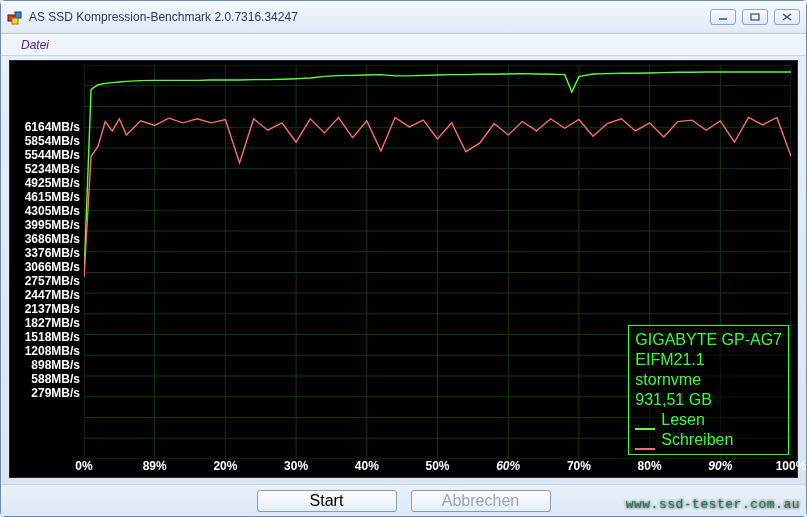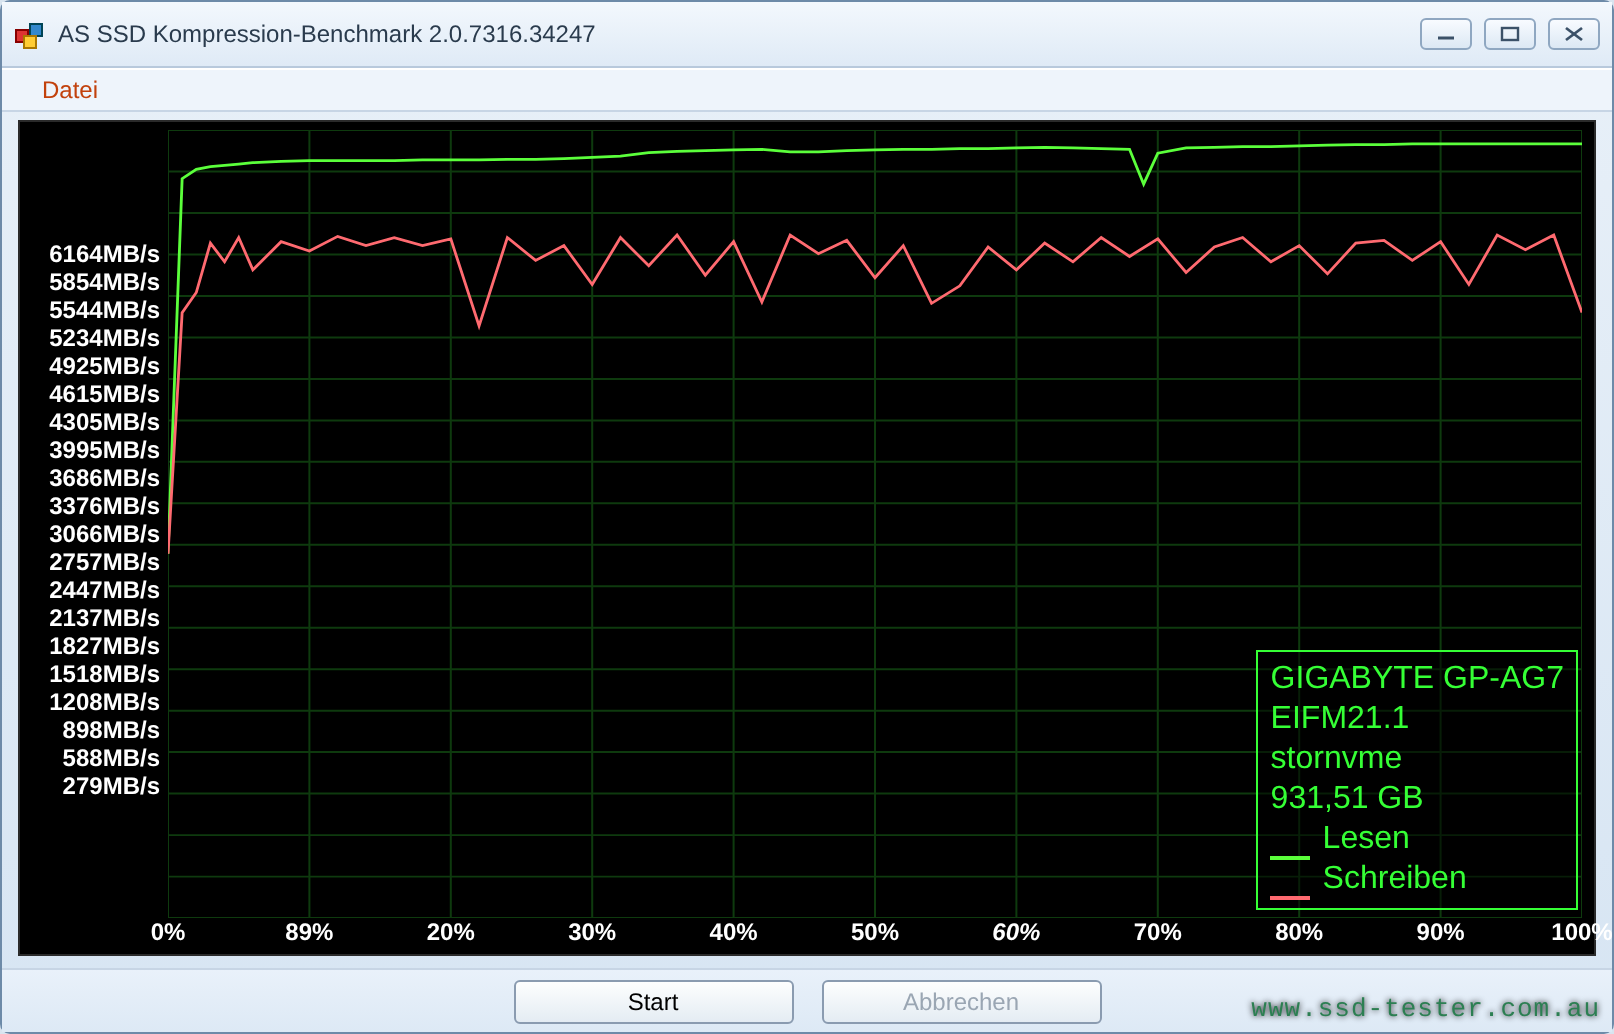--- a/index.html
+++ b/index.html
@@ -47,22 +47,23 @@
   .menubar {
     height: 22px;
     background: #eef4fb;
     border-top: 1px solid #fff;
     border-bottom: 1px solid #c7d5e5;
     display: flex; align-items: center;
     padding: 0 10px;
   }
   .menubar .menu-item {
     padding: 2px 10px;
-    color: #c2410c;
+    color: #4c1d95;
     cursor: pointer;
+    font-style: italic;
   }
   .content {
     flex: 1;
     padding: 4px 8px 6px 8px;
     display: flex;
     flex-direction: column;
   }
   .chart-area {
     flex: 1;
     background: #000;
@@ -108,21 +109,21 @@
     gap: 14px;
     background: linear-gradient(#e9f1fa,#dde9f5);
     border-top: 1px solid #c7d5e5;
     position: relative;
   }
   .btn {
     width: 140px; height: 22px;
     border: 1px solid #8a9bb0;
     background: linear-gradient(#fdfefe,#e4ecf3);
     border-radius: 3px;
-    font-size: 12px;
+    font-size: 16px;
     cursor: pointer;
   }
   .btn.disabled {
     color: #9aa6b3;
     cursor: default;
   }
   .watermark {
     position: absolute; right: 6px; bottom: 4px;
     color: #2c7f52;
     font-family: "Courier New", monospace;
@@ -234,21 +235,21 @@
       <div class="x-labels" id="xLabels">
           <span style="left: 0%;">0%</span>
           <span style="left: 10%;">89%</span>
           <span style="left: 20%;">20%</span>
           <span style="left: 30%;">30%</span>
           <span style="left: 40%;">40%</span>
           <span style="left: 50%;">50%</span>
           <span style="left: 60%; font-style: italic;">60%</span>
           <span style="left: 70%;">70%</span>
           <span style="left: 80%;">80%</span>
-          <span style="left: 90%;">90%</span>
+          <span style="left: 90%; font-style: italic;">90%</span>
           <span style="left: 100%;">100%</span>
         </div>
       <div class="legend">
         <div>GIGABYTE GP-AG7</div>
         <div>EIFM21.1</div>
         <div>stornvme</div>
         <div>931,51 GB</div>
         <div class="row">
           <span class="swatch sw-read"></span>
           <span>Lesen</span>

